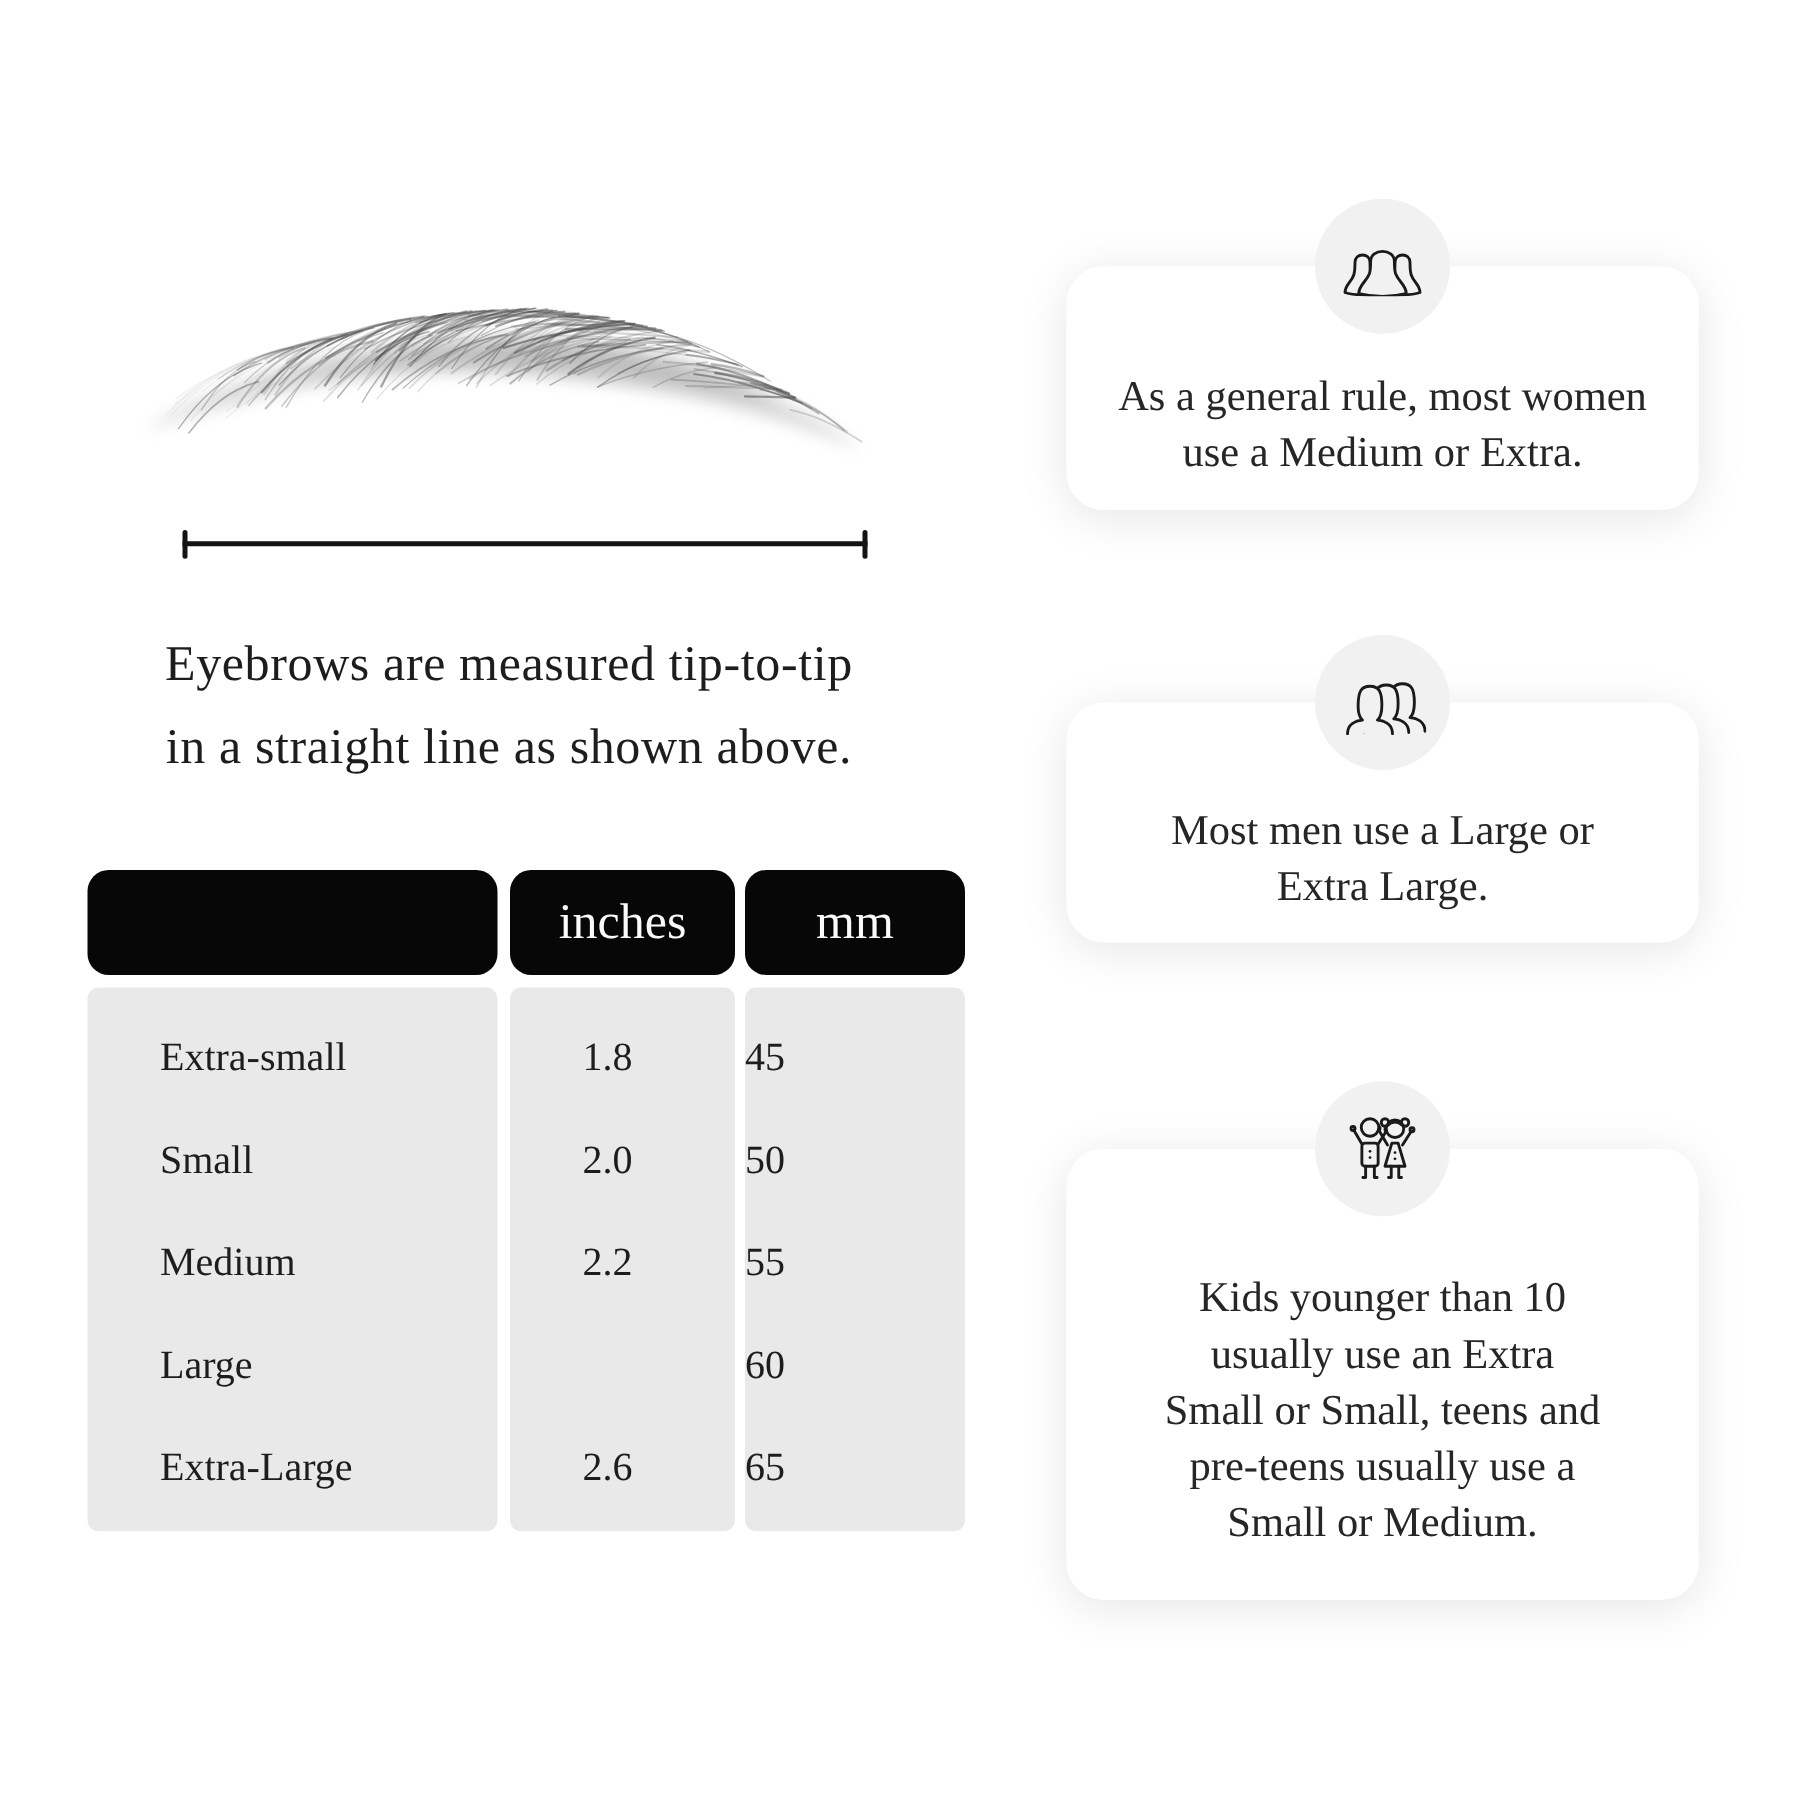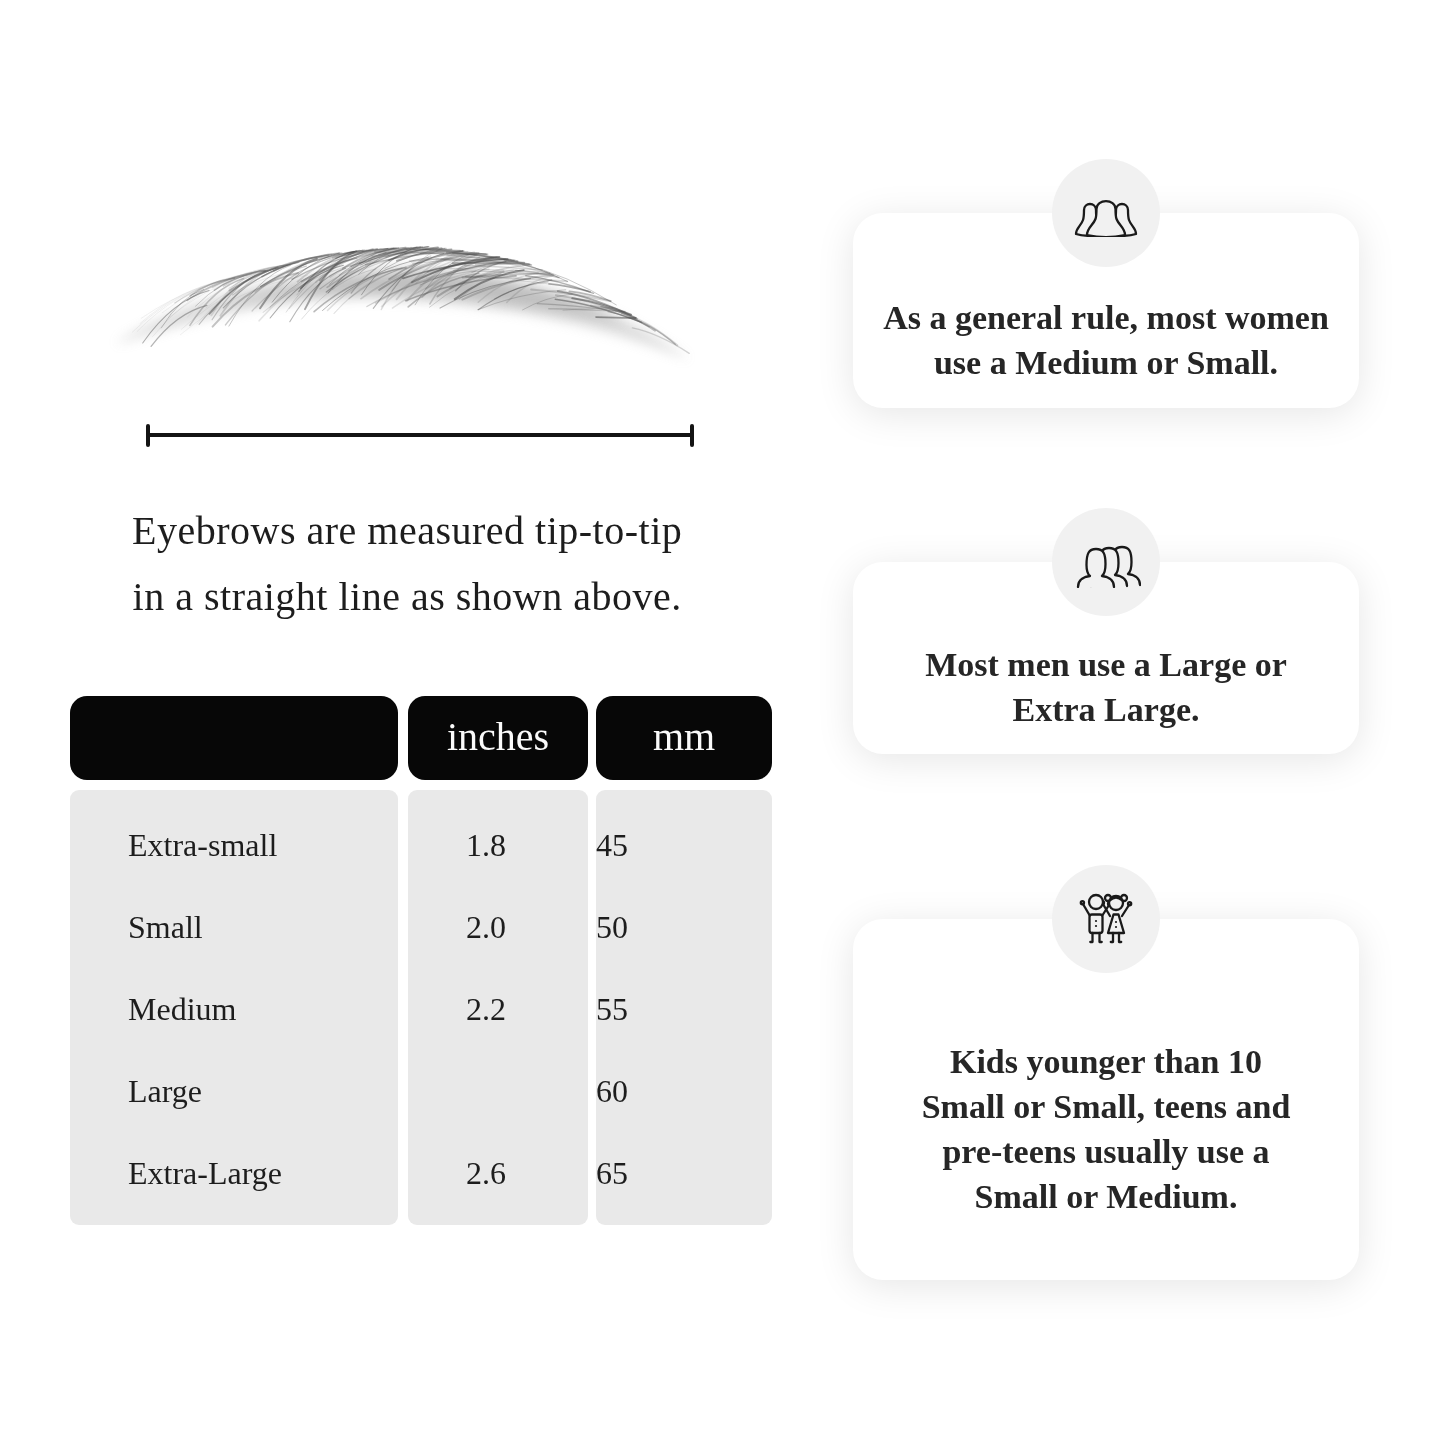--- a/index.html
+++ b/index.html
@@ -35,21 +35,21 @@
   .trow .cell{position:absolute;line-height:82px;}
   .trow .c-size{left:58px;}
   .trow .c-in{left:338px;width:156px;text-align:center;}
   .trow .c-mm{left:526px;width:176px;text-align:left;}
   .r0{top:108px}.r1{top:190px}.r2{top:272px}.r3{top:354px}.r4{top:436px}
   
   .card{
     position:absolute;left:853px;width:506px;background:var(--card-bg,#fff);
     border-radius:30px;box-shadow:0 6px 38px rgba(0,0,0,0.10);
     display:flex;flex-direction:column;justify-content:center;align-items:center;
-    padding-top:58px;box-sizing:border-box;font-weight:bold;
+    padding-top:58px;box-sizing:border-box;
   }
   .card.k0{top:213px;height:195px;}
   .card.k1{top:562px;height:192px;}
   .card.k2{top:919px;height:361px;}
   .icon-circle{
     position:absolute;left:50%;top:-54px;transform:translateX(-50%);
     width:108px;height:108px;border-radius:50%;background:var(--icon-circle-bg,#f1f1f1);
     display:flex;align-items:center;justify-content:center;
   }
   .ctext{font-size:34px;line-height:45px;text-align:center;color:#262626;}
@@ -303,21 +303,21 @@
   <div class="card k0">
     <div class="icon-circle">
       <svg width="66" height="48" viewBox="0 0 66 48">
         <path class="ic" d="M3 45 C3 39 8 37 10 31 C11 28 11 25 11 21 C11 13 23 13 23 21 C23 25 23 28 24 31 C26 37 31 39 31 45 C22 47.5 10 47.5 3 45 Z"></path>
         <path class="ic" d="M63 45 C63 39 58 37 56 31 C55 28 55 25 55 21 C55 13 43 13 43 21 C43 25 43 28 42 31 C40 37 35 39 35 45 C44 47.5 56 47.5 63 45 Z"></path>
         <path class="icf" d="M14 46 C14 39 20 36.5 22.5 30 C23.5 27 23.5 24 23.5 20 C23.5 9.5 42.5 9.5 42.5 20 C42.5 24 42.5 27 43.5 30 C46 36.5 52 39 52 46 C39 49 27 49 14 46 Z"></path>
       </svg>
     </div>
     <div class="ctext">
         <div>As a general rule, most women</div>
-        <div>use a Medium or Small.</div>
+        <div>use a Medium or Extra.</div>
       </div>
   </div>
 
   <div class="card k1">
     <div class="icon-circle">
       <svg width="70" height="52" viewBox="0 0 70 52">
         <g transform="translate(26,-2)">
           <path class="icf" d="M7 51 C7 43 14 40.5 19 40 C16.5 38 15.5 34 15.5 29 C15.5 17 18 13 25 13 C32 13 34.5 17 34.5 28 C34.5 34 33.5 38 31 40 C36 40.5 43 43 43 51"></path>
         </g>
         <g transform="translate(13,-1)">
@@ -356,19 +356,20 @@
         <circle class="icf" cx="41" cy="13" r="7"></circle>
         <path class="ic" d="M34.8 10.5 Q41 4.5 47.2 10.5"></path>
         <path class="icf" d="M33 43 L38.5 24.5 L43.5 24.5 L49 43 Z"></path>
         <circle class="icd" cx="41" cy="32" r="1.1"></circle>
         <circle class="icd" cx="41" cy="37" r="1.1"></circle>
         <path class="ic" d="M38 43 V52 M44 43 V52 M38 52 H35.8 M44 52 H46.2"></path>
       </svg>
     </div>
     <div class="ctext">
         <div>Kids younger than 10</div>
+        <div>usually use an Extra</div>
         <div>Small or Small, teens and</div>
         <div>pre-teens usually use a</div>
         <div>Small or Medium.</div>
       </div>
   </div>
 
 </div>
 
 </body></html>

